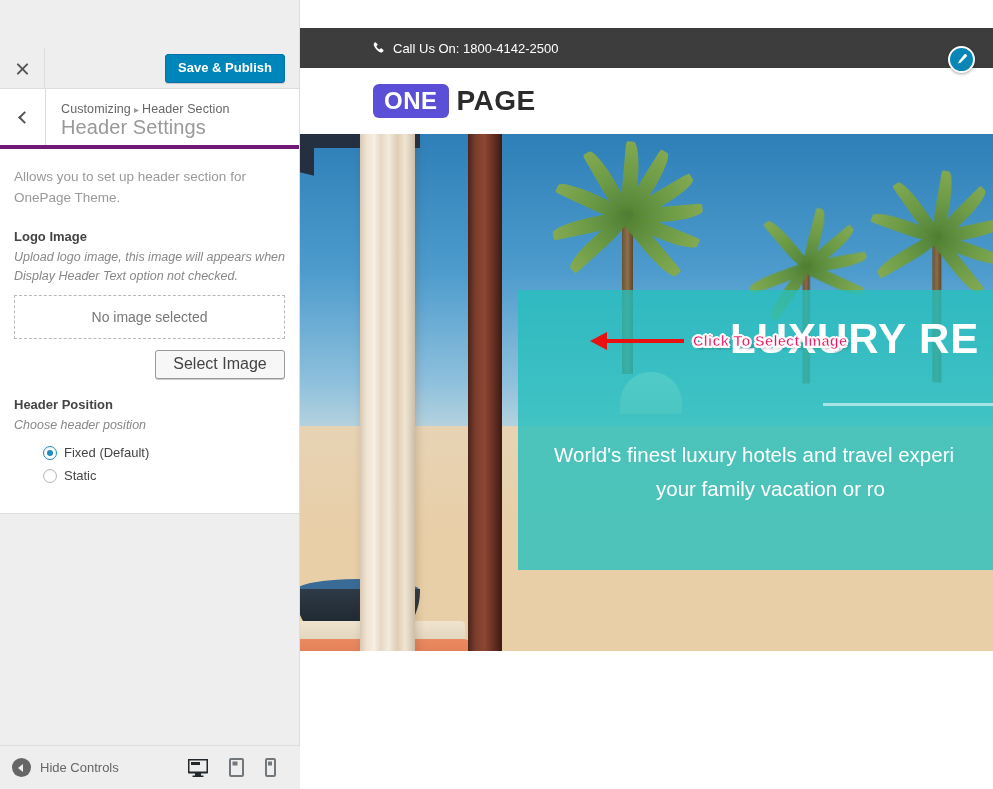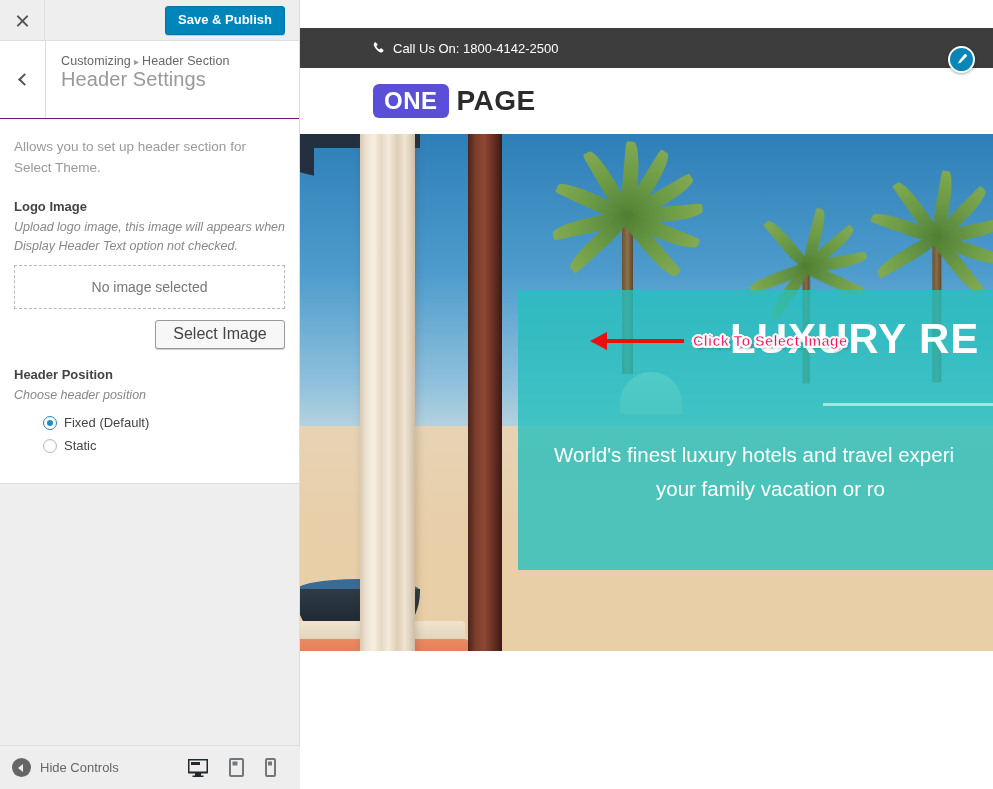--- a/index.html
+++ b/index.html
@@ -20,20 +20,21 @@
     border-right: 1px solid #ddd;
   }
 
   
   .cust-topbar {
     height: 41px;
     background: #eeeeee;
     border-bottom: 1px solid #ddd;
     display: flex; align-items: flex-start;
     position: relative;
+    margin-top: 48px;
   }
   .close-btn {
     width: 45px; height: 40px;
     display: flex; align-items: center; justify-content: center;
     cursor: pointer;
     color: #555;
     font-size: 19px;
     line-height: 1;
     border-right: 1px solid #ddd;
     background: #eeeeee;
@@ -59,22 +60,22 @@
     cursor: pointer;
     box-shadow: 0 1px 0 rgba(0,0,0,0.15);
     line-height: 1.1;
     font-family: "Liberation Sans", sans-serif;
   }
 
   
   .panel-head {
     display: flex;
     background: #fff;
-    border-bottom: 1px solid #701a75;
-    height: 78px;
+    border-bottom: 4px solid #701a75;
+    height: 60px;
   }
   .back-btn {
     width: 46px;
     border-right: 1px solid #ddd;
     display: flex; align-items: center; justify-content: center;
     cursor: pointer;
     background: #fff;
   }
   .chev-left {
     width: 9px; height: 9px;
@@ -547,21 +548,21 @@
       </div>
       <div class="panel-head-text">
         <div class="breadcrumb">
           <span>Customizing</span><span class="sep">▸</span><span>Header Section</span>
         </div>
         <div class="panel-title">Header Settings</div>
       </div>
     </div>
 
     <div class="controls">
-      <div class="section-desc">Allows you to set up header section for Select Theme.</div>
+      <div class="section-desc">Allows you to set up header section for OnePage Theme.</div>
 
       <div class="ctrl-label">Logo Image</div>
       <div class="ctrl-help">Upload logo image, this image will appears when Display Header Text option not checked.</div>
 
       <div class="no-image">No image selected</div>
 
       <div class="btn-row">
         <button class="select-image-btn">Select Image</button>
       </div>
 

